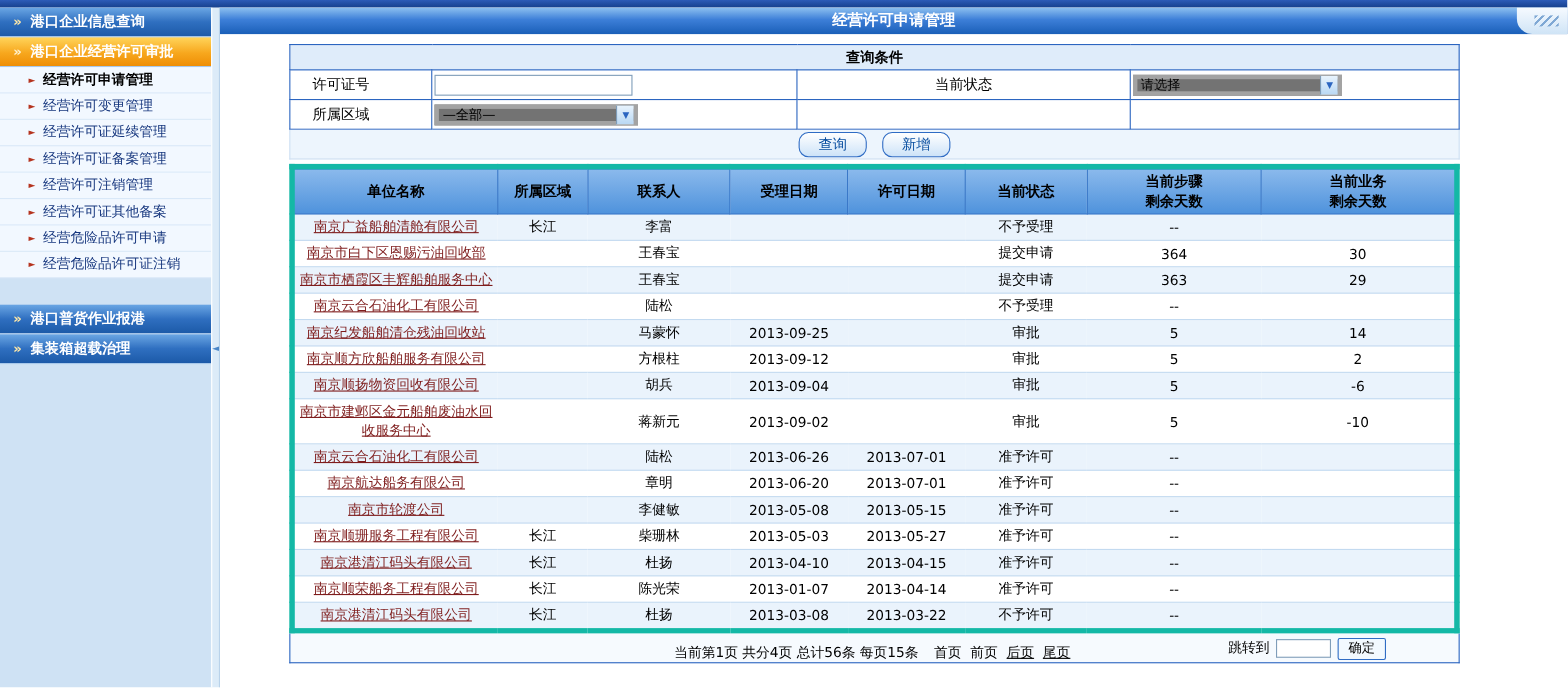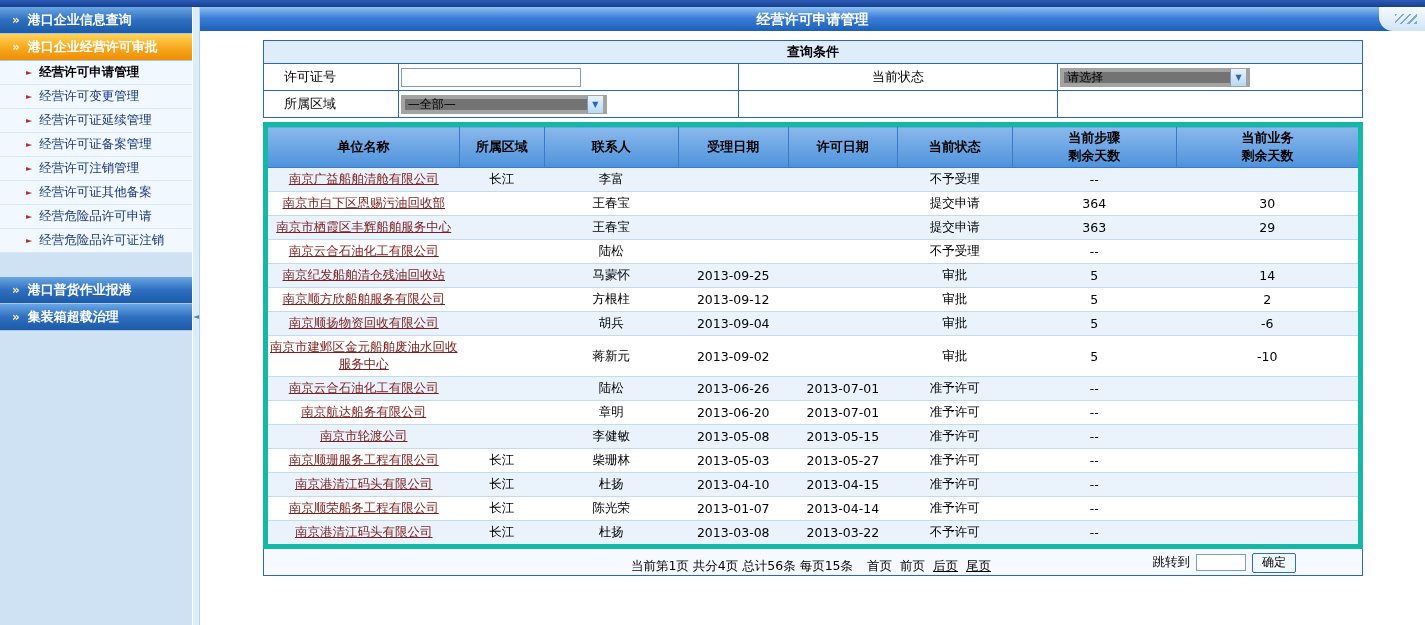--- a/index.html
+++ b/index.html
@@ -31,36 +31,36 @@
 
   
   .main { flex:1; position:relative; background:#ffffff; }
   .titlebar { height:24px; line-height:24px; text-align:center; color:#fff; font-weight:bold; font-size:14px;
     background:linear-gradient(180deg,#8cc0f0 0%,#3d7fd8 45%,#1a5fb8 100%); position:relative; }
   .titlecap { position:absolute; right:0; top:0; width:46px; height:24px;
     background:linear-gradient(180deg,#f6faff,#cfe4f6); border-radius:0 0 0 14px; }
   .grip { position:absolute; right:8px; top:7px; width:22px; height:10px;
     background:repeating-linear-gradient(135deg,#7fa8d4 0 2px,transparent 2px 5px); }
 
-  .content { padding:9px 62px 0 63px; }
+  .content { padding:9px 98px 0 63px; }
 
   
   table.query { width:100%; border-collapse:collapse; background:#fff; }
   table.query th, table.query td { border:1px solid #2b65c0; }
   table.query th.qtitle { height:23px; background:#dfecfa; font-size:13px; font-weight:bold; color:#000; text-align:center; }
   table.query td { height:27px; font-size:13px; color:#000; }
   td.qlabel  { width:135px; padding-left:20px; text-align:left; }
   td.qfield  { width:340px; padding-left:2px; }
   td.qlabel2 { width:320px; text-align:center; }
   td.qfield2 { width:305px; padding-left:2px; }
   .tbox { height:19px; border:1px solid #7f9db9; background:#fff; display:inline-block; vertical-align:middle; font-size:12px; padding:0 3px; }
   .w200{width:200px;} .w195{width:195px;} .w180{width:180px;}
   .selbox { height:19px; border:4px solid #a3a3a3; background:#737373; display:inline-flex; align-items:center;
     justify-content:space-between; font-size:12px; vertical-align:middle; cursor:pointer; }
-  .w190{width:190px;} .w185{width:206px;}
+  .w190{width:190px;} .w185{width:185px;}
   .selbox .seltext { padding-left:3px; color:#000; }
   .selbox .selbtn { width:16px; height:17px; background:linear-gradient(180deg,#e8f3fd,#b9d8f3);
     border-left:1px solid #7f9db9; color:#2b65c0; font-size:8px; display:flex; align-items:center; justify-content:center; }
 
   
   .btnrow { height:27px; background:#edf5fd; display:flex; align-items:center; justify-content:center; gap:14px;
     border:1px solid #cfe0f2; border-top:none; }
   .pillbtn { display:inline-block; padding:1px 17px 2px; border:1px solid #2f6cc4; border-radius:9px;
     background:linear-gradient(180deg,#ffffff,#cde3f8); color:#0a4fa0; font-size:13px; cursor:pointer; }
 
@@ -183,20 +183,24 @@
               <span class="seltext">—全部—</span>
               <span class="selbtn">▼</span>
             </span>
           </td>
           <td class="qlabel2"></td>
           <td class="qfield2"></td>
         </tr>
       </tbody>
         </table>
 
+      <div class="btnrow">
+        <span class="pillbtn">查询</span>
+        <span class="pillbtn">新增</span>
+      </div>
 
       <table class="results">
         <thead>
           <tr>
             <th class="c1">单位名称</th>
             <th class="c2">所属区域</th>
             <th class="c3">联系人</th>
             <th class="c4">受理日期</th>
             <th class="c5">许可日期</th>
             <th class="c6">当前状态</th>

